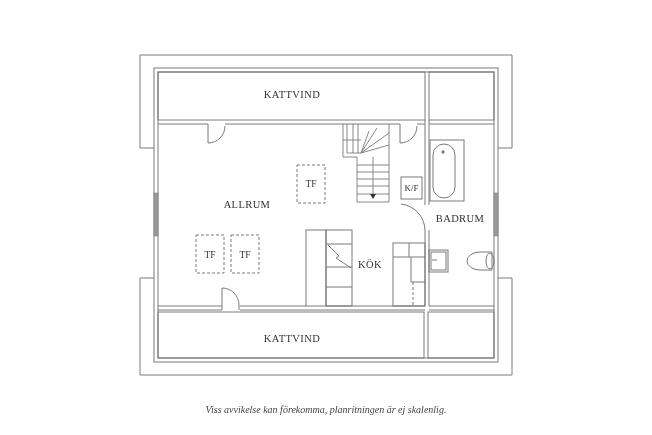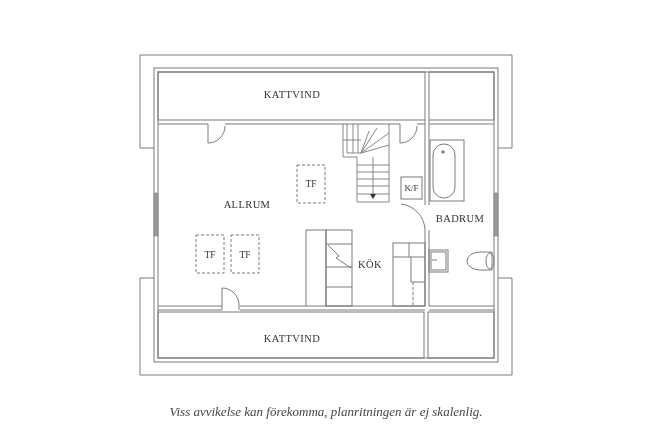--- a/index.html
+++ b/index.html
@@ -2,21 +2,21 @@
 <html><head>
   <meta charset="utf-8">
   <style>
     html, body { margin: 0; padding: 0; background: #ffffff; }
     body { width: 652px; height: 435px; position: relative; overflow: hidden; font-family: "Liberation Serif", serif; }
     #plan { position: absolute; left: 0; top: 0; }
     .room-label { font-family: "Liberation Serif", serif; font-size: 10.5px; fill: #333; letter-spacing: 0.4px; }
     .tf-label { font-family: "Liberation Serif", serif; font-size: 9.5px; fill: #333; }
     .small-label { font-family: "Liberation Serif", serif; font-size: 9px; fill: #333; }
     .caption { position: absolute; left: 0; width: 652px; top: 404px; text-align: center;
-               font-family: "Liberation Serif", serif; font-style: italic; font-size: 13px; color: #444; }
+               font-family: "Liberation Serif", serif; font-style: italic; font-size: 10px; color: #444; }
   </style>
 </head>
 <body>
 
 <svg id="plan" width="652" height="435" viewBox="0 0 652 435" xmlns="http://www.w3.org/2000/svg">
   <g fill="none" stroke="#7a7a7a" stroke-width="1">
 
     <path d="M154 148 L140 148 L140 55 L512 55 L512 148 L498 148"></path>
 
     <path d="M154 278 L140 278 L140 375 L512 375 L512 278 L498 278"></path>

